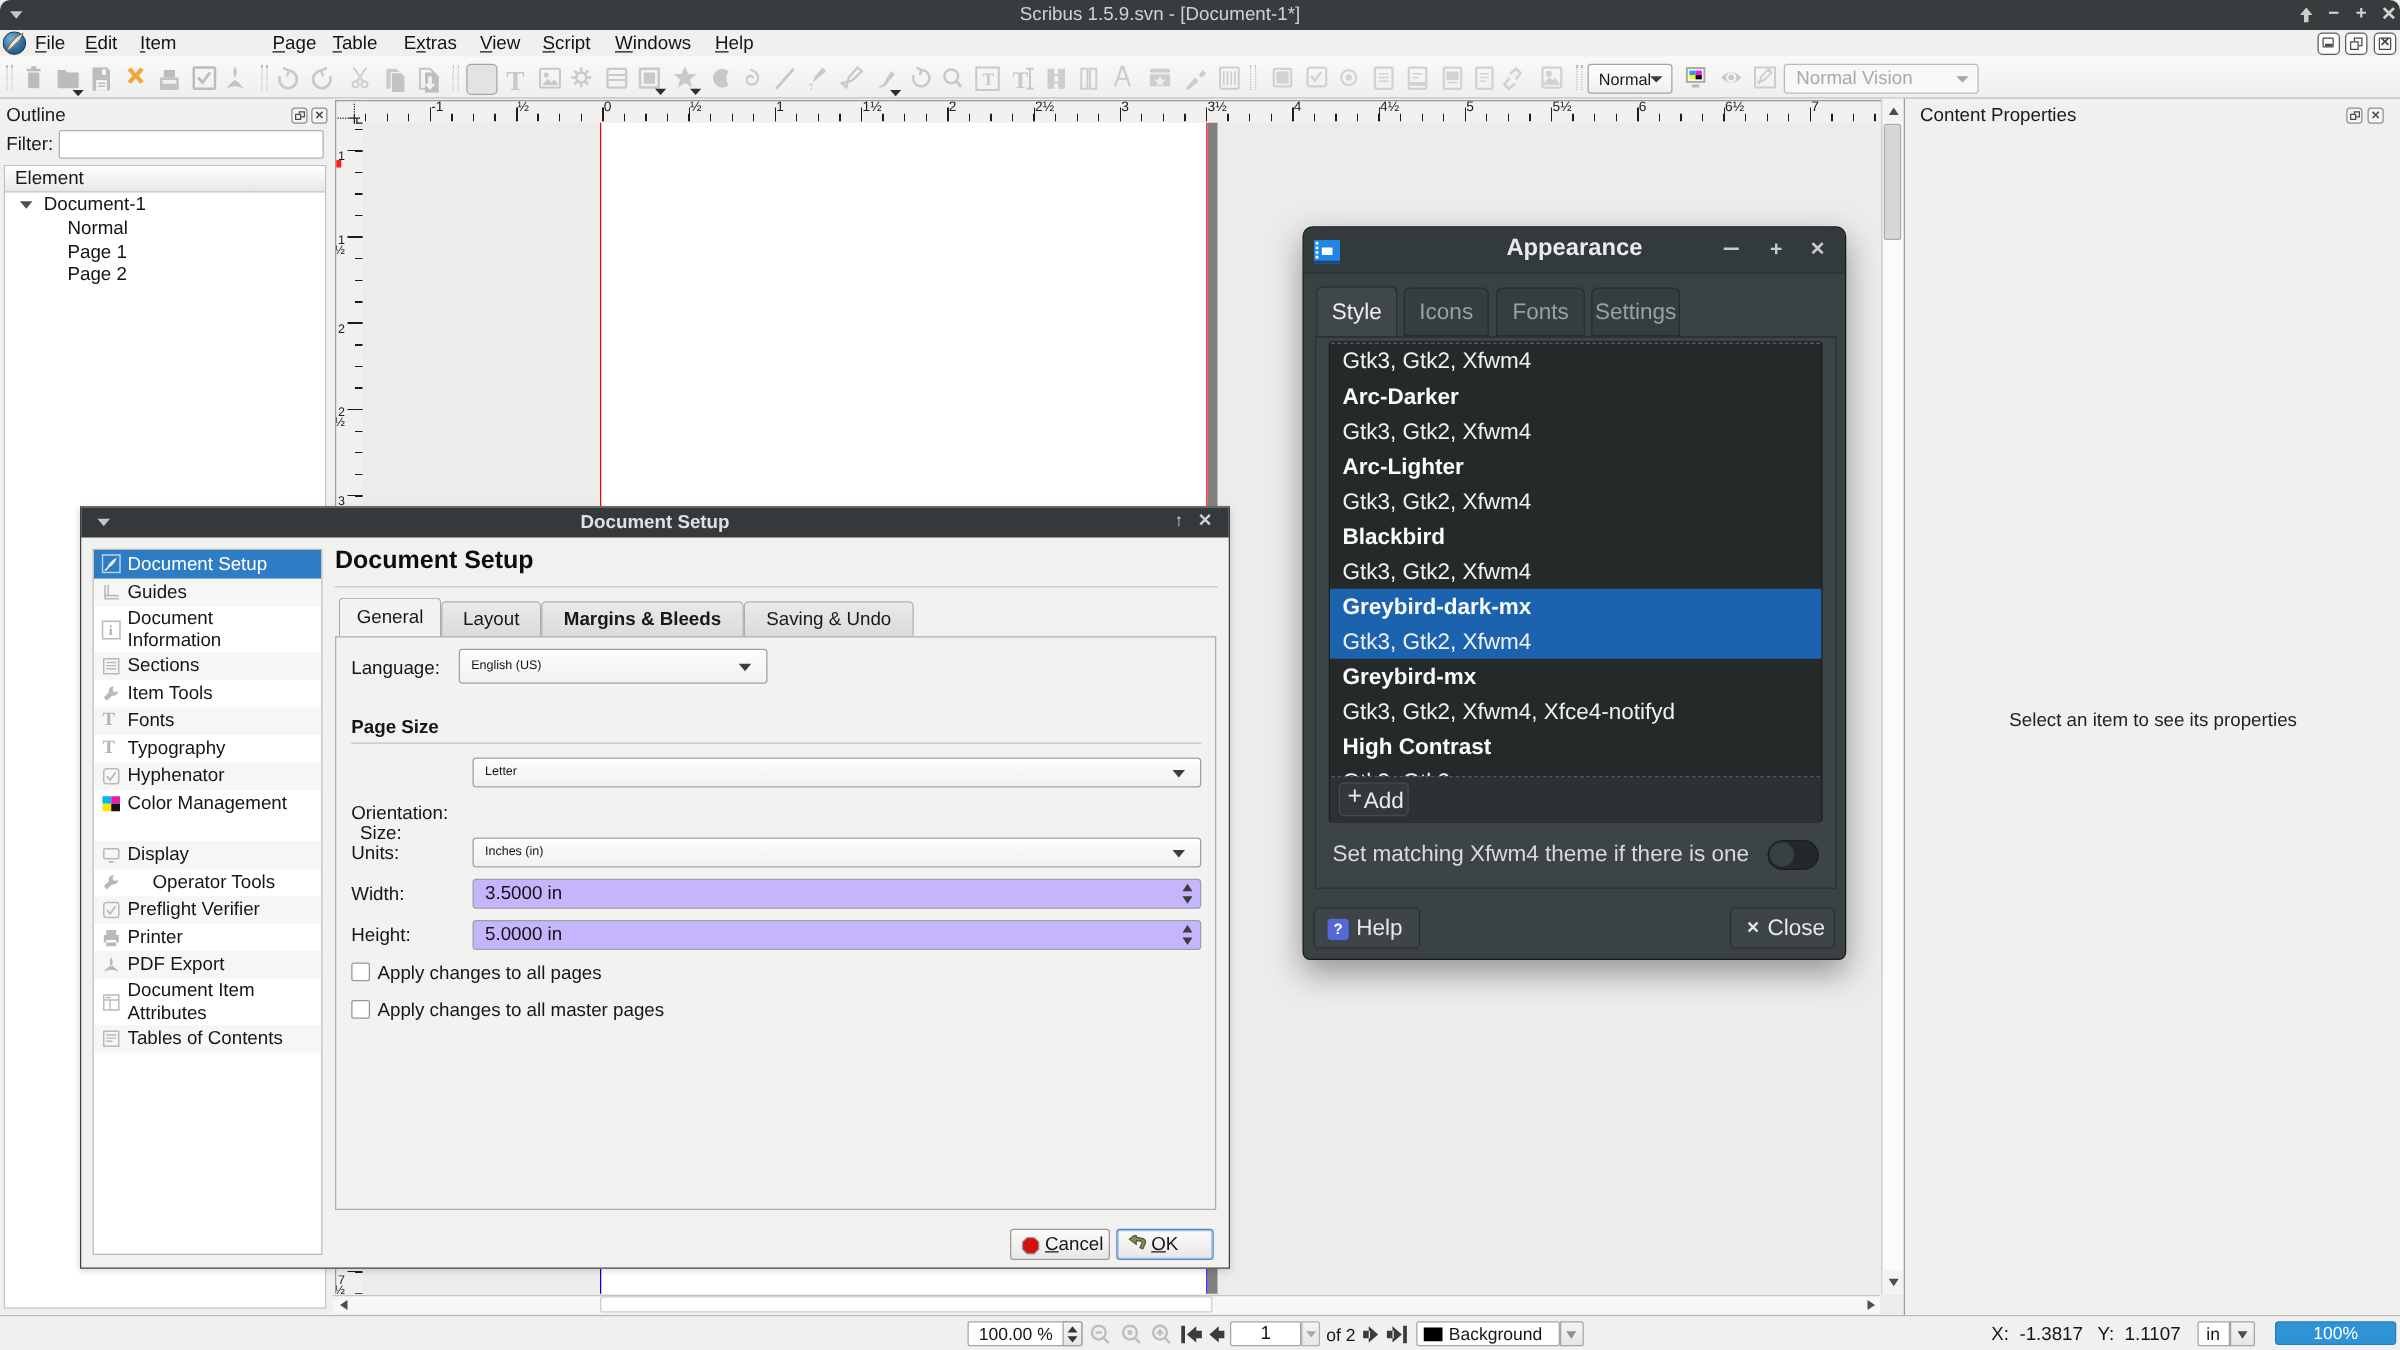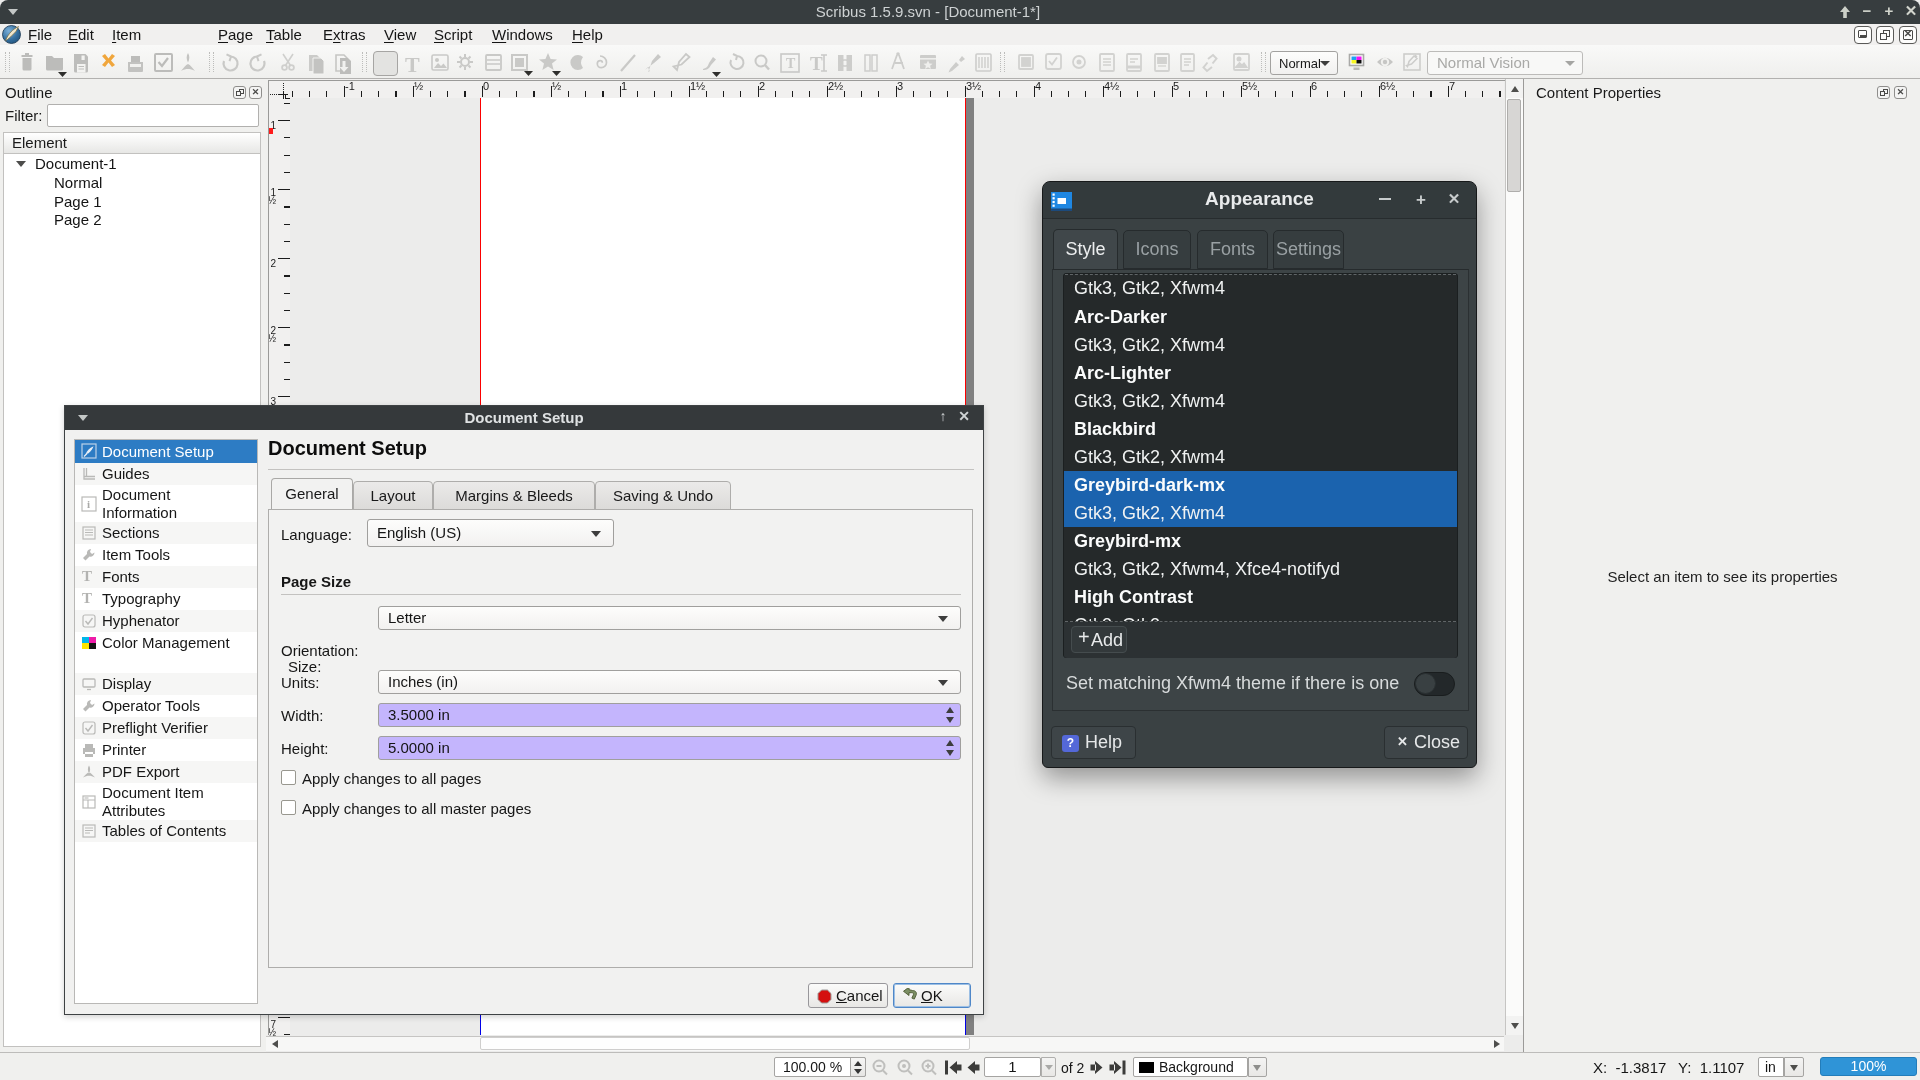--- a/index.html
+++ b/index.html
@@ -56,21 +56,21 @@
 
   
   #dsdlg { left:64px; top:405px; width:920px; height:610px; background:#f1f1f0; border:1px solid #3e4244; box-shadow:0 2px 6px rgba(0,0,0,0.18); z-index:10; }
   #dstitle { left:0; top:0; width:918px; height:24px; background:#35393b; }
   #dslist { left:9px; top:33px; width:184px; height:565px; background:#fff; border:1px solid #b9b8b6; overflow:hidden; }
   .dsrow { position:absolute; left:0; width:182px; font-size:15px; color:#161616; }
   .dsicon { position:absolute; left:6px; width:16px; height:16px; }
   .dstext { position:absolute; left:27px; }
   .dstab { position:absolute; font-size:15px; color:#191919; text-align:center; }
   .fl { font-size:15px; color:#161616; position:absolute; }
-  .fcombo { position:absolute; background:linear-gradient(#fdfdfc,#f2f1f0); border:1px solid #a09f9d; border-radius:3px; font-size:15px; color:#141414; }
+  .fcombo { position:absolute; background:linear-gradient(#fdfdfc,#f2f1f0); border:1px solid #a09f9d; border-radius:3px; font-size:10px; color:#141414; }
   .fspin { position:absolute; background:#c4b5fd; border:1px solid #a09f9d; border-radius:3px; font-size:15px; color:#141414; }
   .cb { position:absolute; width:15px; height:15px; background:#fff; border:1px solid #98978f; border-radius:2px; }
   .dbtn { position:absolute; height:25px; background:linear-gradient(#fbfbfa,#e8e7e5); border:1px solid #98979b; border-radius:3px; font-size:15px; color:#161616; }
 
   
   #apdlg { left:1042px; top:181px; width:435px; height:587px; background:#3a4143; border:1px solid #17191a; border-radius:8px 8px 6px 6px; box-shadow:0 10px 26px rgba(0,0,0,0.38); z-index:20; }
   #aptitle { left:0; top:0; width:433px; height:37px; background:#333a3c; border-radius:8px 8px 0 0; border-bottom:1px solid #272c2e; }
   .aptab { position:absolute; font-size:18px; text-align:center; }
   .aprow-t { font-weight:bold; color:#fbfcfc; font-size:18px; position:absolute; left:10px; }
   .aprow-s { color:#f0f2f2; font-size:18px; position:absolute; left:10px; }
@@ -483,21 +483,21 @@
           <svg class="dsicon" style="top:3px;" viewBox="0 0 16 16">
             <rect x="2" y="3" width="12" height="8" rx="1" fill="none" stroke="#b9b9b7" stroke-width="1.3"></rect>
             <path d="M6 13.5 h4" stroke="#b9b9b7" stroke-width="1.3"></path>
           </svg>
           <span class="dstext" style="top:2px;">Display</span>
         </div>
       <div class="dsrow" style="top:255px;height:22px;">
           <svg class="dsicon" style="top:3px;" viewBox="0 0 16 16">
             <path d="M10 2 a4 4 0 0 0 -4 5 l-4 4 2.5 2.5 4 -4 a4 4 0 0 0 5 -4 l-2.5 1.5 -2 -2 Z" fill="#b9b9b7"></path>
           </svg>
-          <span class="dstext" style="top:2px;">Operator Tools</span>
+          <span class="dstext" style="top:2px;margin-left:20px;">Operator Tools</span>
         </div>
       <div class="dsrow" style="top:277px;height:22px;background:#f6f6f5;">
           <svg class="dsicon" style="top:3px;" viewBox="0 0 16 16">
             <rect x="2" y="2" width="12" height="12" rx="2" fill="none" stroke="#b9b9b7" stroke-width="1.2"></rect>
             <path d="M4.5 8 l2.5 3 4.5 -6" fill="none" stroke="#b9b9b7" stroke-width="1.4"></path>
           </svg>
           <span class="dstext" style="top:2px;">Preflight Verifier</span>
         </div>
       <div class="dsrow" style="top:299px;height:22px;">
           <svg class="dsicon" style="top:3px;" viewBox="0 0 16 16">
@@ -524,21 +524,21 @@
             <rect x="2" y="2" width="12" height="12" fill="none" stroke="#b9b9b7" stroke-width="1.2"></rect>
             <path d="M4 5 h8 M4 7.5 h8 M4 10 h5" stroke="#b9b9b7" stroke-width="1.1"></path>
           </svg>
           <span class="dstext" style="top:2px;">Tables of Contents</span>
         </div>
     </div>
     <div class="abs" style="left:203px;top:31px;font-size:20px;font-weight:bold;color:#0d0d0d;">Document Setup</div>
     <div class="abs" style="left:203px;top:63px;width:706px;border-top:1px solid #c3c2c0;"></div>
     <div class="dstab" style="left:206px;top:72px;width:82px;height:32px;background:#f2f2f1;border:1px solid #a9a8a6;border-bottom:none;border-radius:4px 4px 0 0;line-height:30px;">General</div>
     <div class="dstab" style="left:288px;top:75px;width:80px;height:29px;background:linear-gradient(#ebeae9,#dcdbd9);border:1px solid #aeadab;border-radius:4px 4px 0 0;line-height:27px;">Layout</div>
-    <div class="dstab" style="left:368px;top:75px;width:162px;height:29px;background:linear-gradient(#ebeae9,#dcdbd9);border:1px solid #aeadab;border-radius:4px 4px 0 0;line-height:27px;">Margins &amp; Bleeds</div>
+    <div class="dstab" style="left:368px;top:75px;width:162px;height:29px;background:linear-gradient(#ebeae9,#dcdbd9);border:1px solid #aeadab;border-radius:4px 4px 0 0;line-height:27px;font-weight:bold;">Margins &amp; Bleeds</div>
     <div class="dstab" style="left:530px;top:75px;width:136px;height:29px;background:linear-gradient(#ebeae9,#dcdbd9);border:1px solid #aeadab;border-radius:4px 4px 0 0;line-height:27px;">Saving &amp; Undo</div>
     <div class="abs" style="left:203px;top:103px;width:705px;height:459px;background:#f2f2f1;border:1px solid #aeadab;"></div>
     <div class="fl" style="left:216px;top:120px;">Language:</div>
     <div class="fcombo" style="left:302px;top:113px;width:247px;height:28px;line-height:26px;padding-left:9px;">English (US)<span class="abs" style="right:12px;top:11px;width:0;height:0;border-left:5.5px solid transparent;border-right:5.5px solid transparent;border-top:6px solid #3d3d3d;"></span></div>
     <div class="fl" style="left:216px;top:167px;font-weight:bold;">Page Size</div>
     <div class="abs" style="left:216px;top:188px;width:680px;border-top:1px solid #c3c2c0;"></div>
     <div class="fl" style="left:223px;top:204px;margin-top:48px;">Size:</div>
     <div class="fcombo" style="left:313px;top:200px;width:583px;height:24px;line-height:22px;padding-left:9px;">Letter<span class="abs" style="right:12px;top:9px;width:0;height:0;border-left:5.5px solid transparent;border-right:5.5px solid transparent;border-top:6px solid #3d3d3d;"></span></div>
     <div class="fl" style="left:216px;top:236px;">Orientation:</div>
     <div class="fl" style="left:216px;top:268px;">Units:</div>

